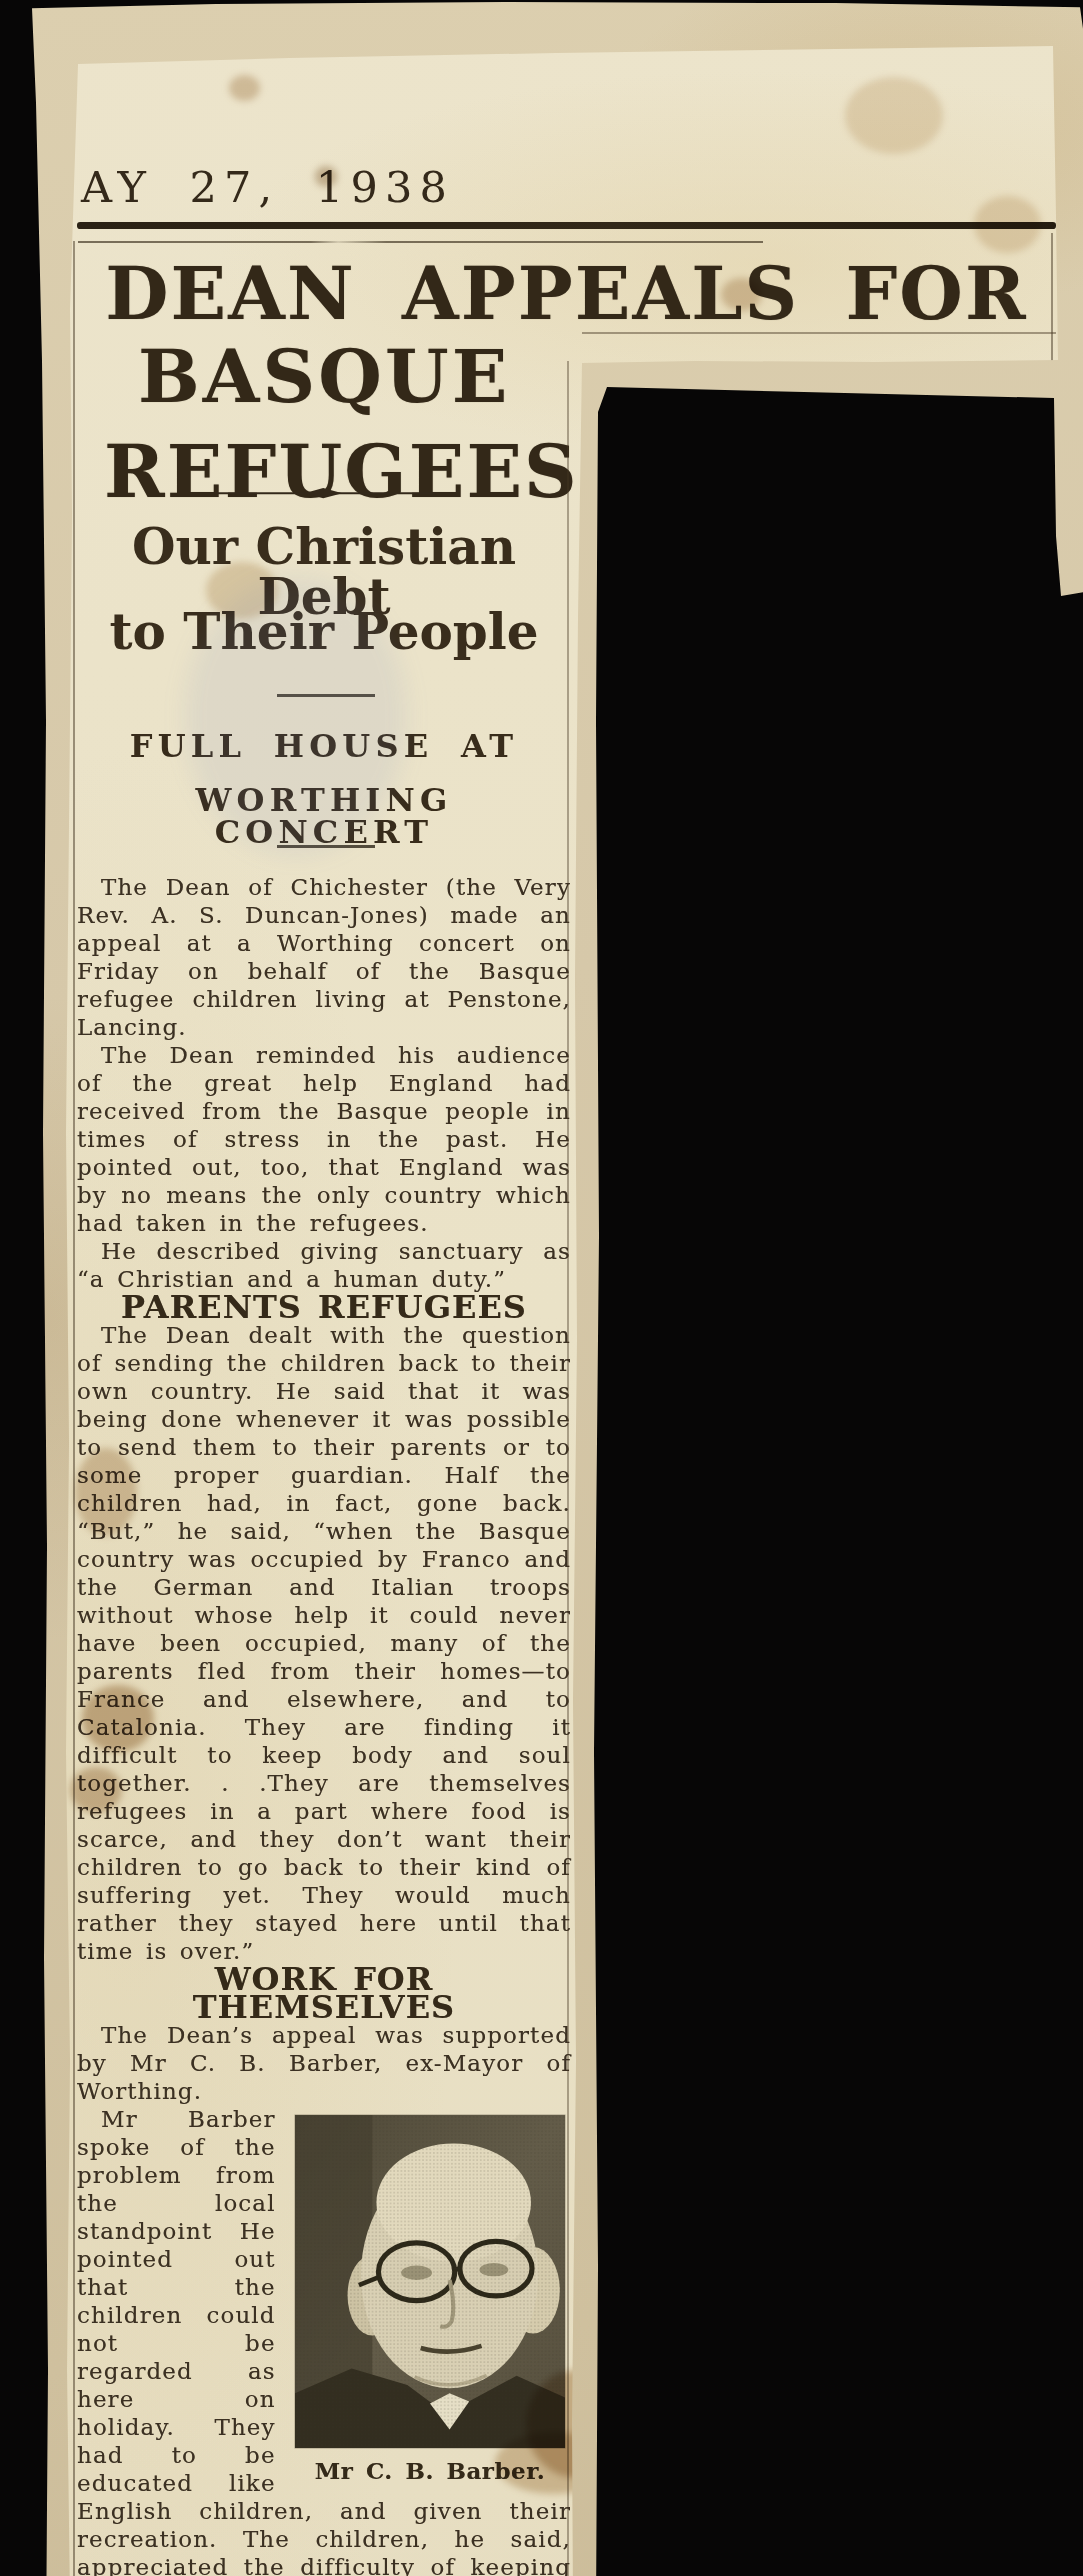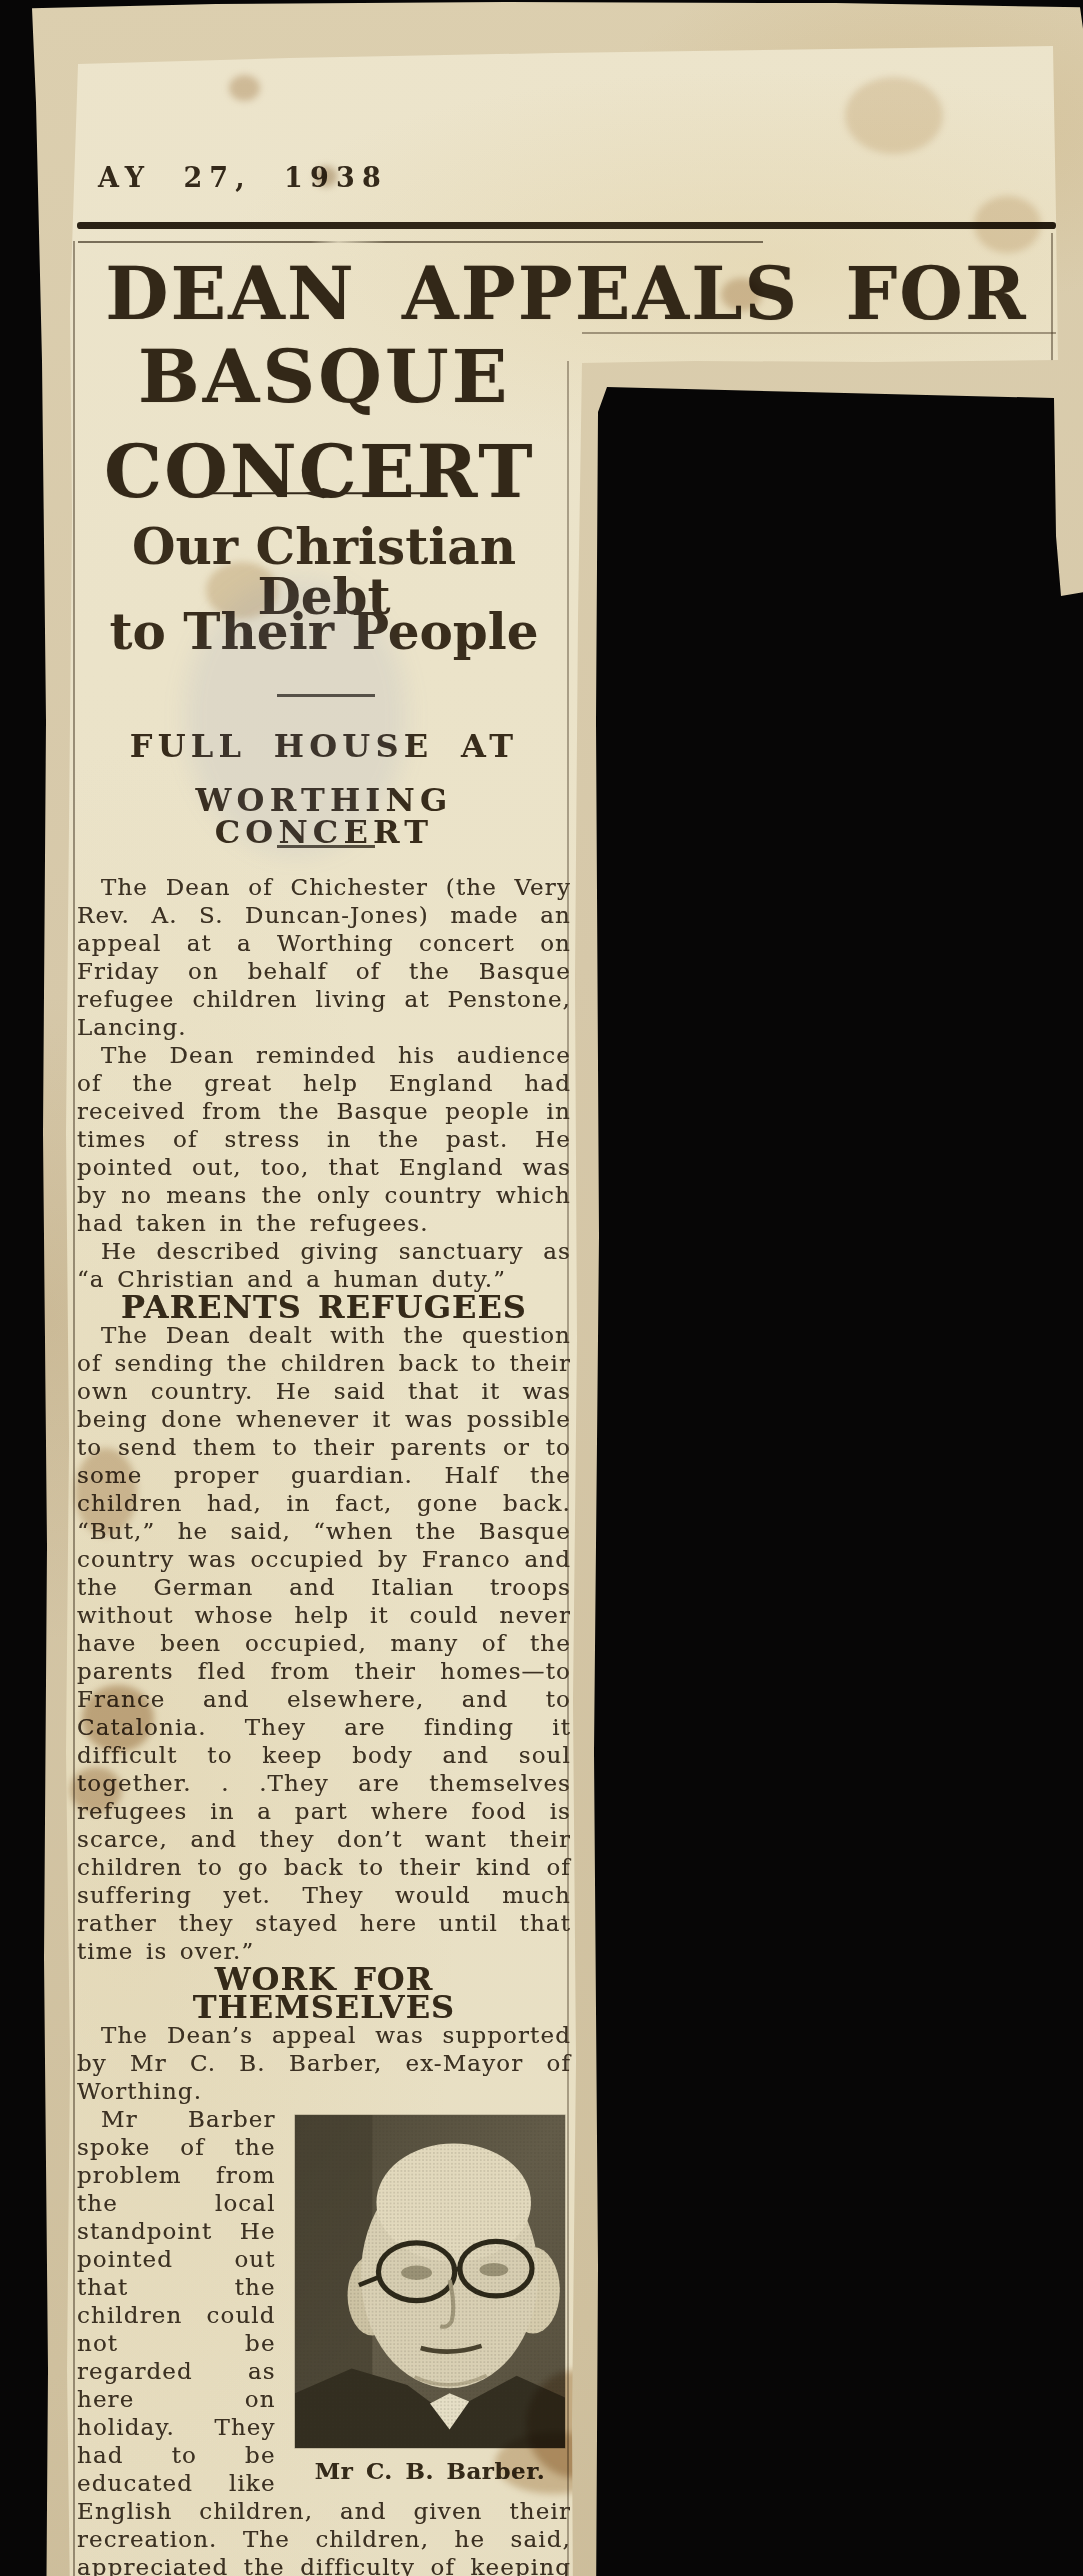--- a/index.html
+++ b/index.html
@@ -26,21 +26,21 @@
       linear-gradient(178deg,#ece4cb 0%,#eae2c7 40%,#e7dec2 75%,#e3d9ba 100%);
     clip-path:polygon(78px 64px,289px 58px,556px 53px,835px 49px,1053px 46px,
       1056px 216px,1058px 360px,876px 362px,696px 361px,582px 363px,578px 618px,
       575px 979px,577px 1340px,573px 1700px,576px 2061px,572px 2421px,574px 2782px,
       570px 3132px,571px 3218px,539px 3243px,489px 3272px,422px 3255px,361px 3263px,
       289px 3246px,216px 3254px,155px 3243px,103px 3249px,71px 3228px,68px 2988px,
       71px 2679px,67px 2370px,70px 2061px,66px 1752px,69px 1443px,66px 1133px,
       69px 824px,72px 515px,70px 309px,75px 155px);}
   .abs{position:absolute;}
   .rule{background:#2e2518;}
-  .date{left:81px;top:162px;font-size:27px;font-weight:bold;letter-spacing:7.2px;word-spacing:15.5px;color:#34291a;margin-left:17px;}
+  .date{left:81px;top:162px;font-size:43px;font-weight:normal;letter-spacing:7.2px;word-spacing:15.5px;color:#34291a;}
   .rule-thick{left:77px;top:222px;width:979px;height:6.7px;border-radius:3.1px;
       background:linear-gradient(90deg,#2a2114 0%,#322818 55%,#241c10 100%);}
   .rule-thin{left:78px;top:241px;width:685px;height:2.1px;opacity:.65;
       background:linear-gradient(90deg,#3a2e1c 0%,#3a2e1c 34%,rgba(58,46,28,.2) 38%,#3a2e1c 45%,#3a2e1c 100%);}
   .hl{font-weight:bold;color:#332818;line-height:1;text-shadow:0 0 1px rgba(51,40,24,.35);}
   .hl1{left:77px;top:257px;width:979px;text-align:center;font-size:73px;letter-spacing:2.1px;word-spacing:18.5px;}
   .hl2{left:138px;top:340px;font-size:73px;letter-spacing:3.1px;}
   .hl3{left:104px;top:435px;font-size:73px;letter-spacing:2.1px;}
   .ornament{left:209px;top:486px;}
   .deck{left:77px;width:494px;text-align:center;font-weight:bold;font-size:50px;color:#392d1c;line-height:1;}
@@ -73,21 +73,21 @@
   <div class="backing"></div>
 
   <div class="clipping">
 
     <div class="abs date">AY 27, 1938</div>
     <div class="abs rule-thick"></div>
     <div class="abs rule-thin"></div>
 
     <div class="abs hl hl1">DEAN APPEALS FOR</div>
     <div class="abs hl hl2">BASQUE</div>
-    <div class="abs hl hl3">CONCERT</div>
+    <div class="abs hl hl3">REFUGEES</div>
 
     <div class="abs ornament">
       <svg width="229" height="14.4" viewBox="0 0 445 28">
         <line x1="4" y1="14" x2="441" y2="14" stroke="#33281a" stroke-width="4"></line>
         <path d="M185 14 L222 4 L259 14 L222 24 Z" fill="#33281a"></path>
       </svg>
     </div>
 
     <div class="abs deck deck1">Our Christian Debt</div>
     <div class="abs deck deck2">to Their People</div>

